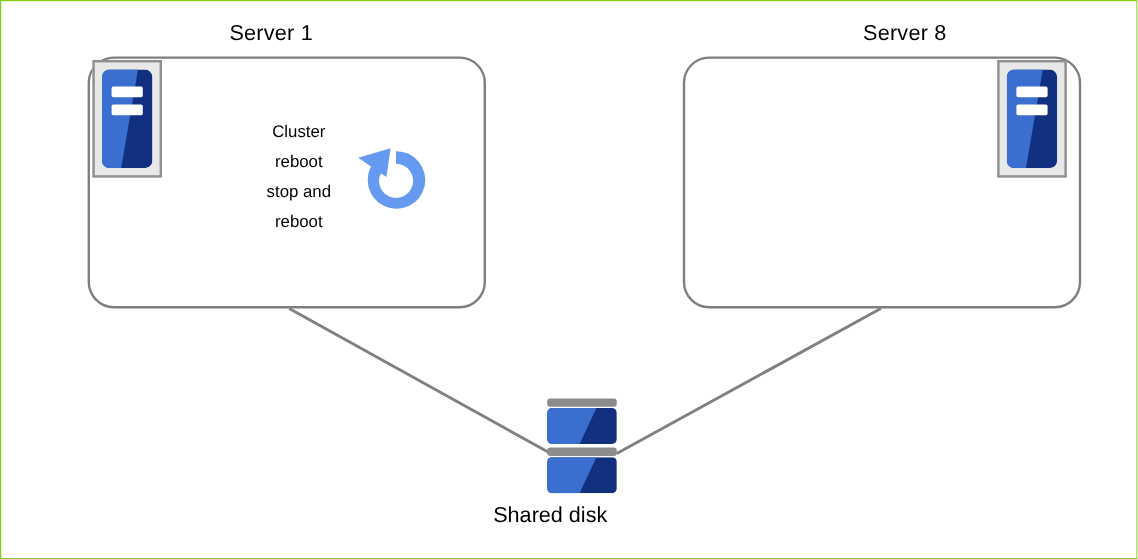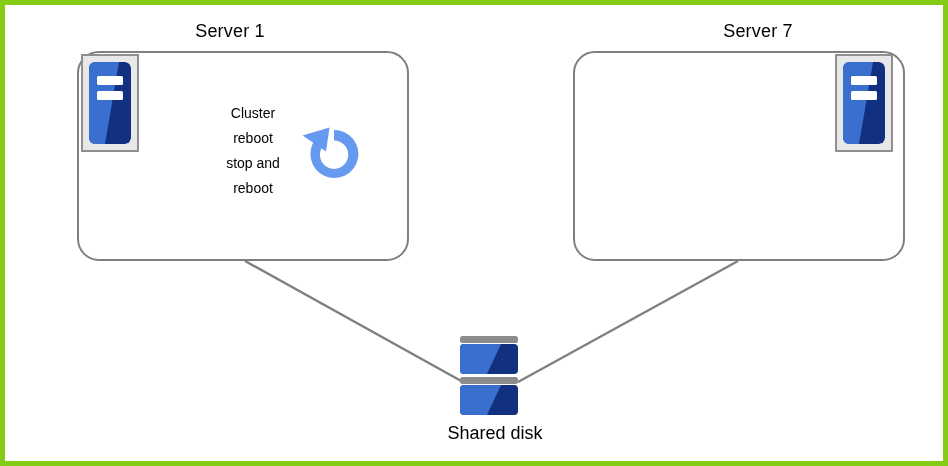--- a/index.html
+++ b/index.html
@@ -5,21 +5,21 @@
   html, body {
     margin: 0;
     padding: 0;
     background: #ffffff;
   }
   #canvas {
     position: relative;
     width: 948px;
     height: 466px;
     background: #ffffff;
-    border: 5px solid #84cc16;
+    border: 1px solid #84cc16;
     box-sizing: border-box;
     overflow: hidden;
     font-family: "Liberation Sans", sans-serif;
   }
   #svg-layer {
     position: absolute;
     left: 0;
     top: 0;
     width: 948px;
     height: 466px;
@@ -30,27 +30,27 @@
     font-size: 18px;
     color: #000000;
     text-align: center;
     white-space: nowrap;
     letter-spacing: 0.2px;
   }
   #server1-title { left: 130px; top: 16px; width: 190px; }
   #server2-title { left: 658px; top: 16px; width: 190px; }
   #disk-label {
     position: absolute;
-    left: 395px;
+    left: 410px;
     top: 418px;
     width: 190px;
     font-family: "Liberation Sans", sans-serif;
     font-size: 18px;
     color: #000000;
-    text-align: center;
+    text-align: left;
     white-space: nowrap;
   }
   .server-box {
     position: absolute;
     box-sizing: border-box;
     border: 2px solid #7f7f7f;
     border-radius: 22px;
     background: #ffffff;
   }
   #server1-box { left: 72px; top: 46px; width: 332px; height: 210px; }
@@ -103,21 +103,21 @@
 
 <div id="canvas">
 
   <svg id="svg-layer" viewBox="0 0 948 466" xmlns="http://www.w3.org/2000/svg">
     <line x1="240" y1="256" x2="458" y2="377" stroke="#808080" stroke-width="2.4"></line>
     <line x1="733" y1="256" x2="513" y2="377" stroke="#808080" stroke-width="2.4"></line>
   </svg>
 
   <div class="node-title" id="server1-title">Server 1</div>
 
-  <div class="node-title" id="server2-title">Server 7</div>
+  <div class="node-title" id="server2-title">Server 8</div>
 
   <div class="server-box" id="server1-box"></div>
 
   <div class="server-box" id="server2-box"></div>
 
   <div class="server-icon-frame" id="server1-icon-frame">
     <svg class="server-icon-glyph" viewBox="0 0 42 82" xmlns="http://www.w3.org/2000/svg">
       <defs>
         <clipPath id="srvclip1">
           <rect x="0" y="0" width="42" height="82" rx="6" ry="6"></rect>

